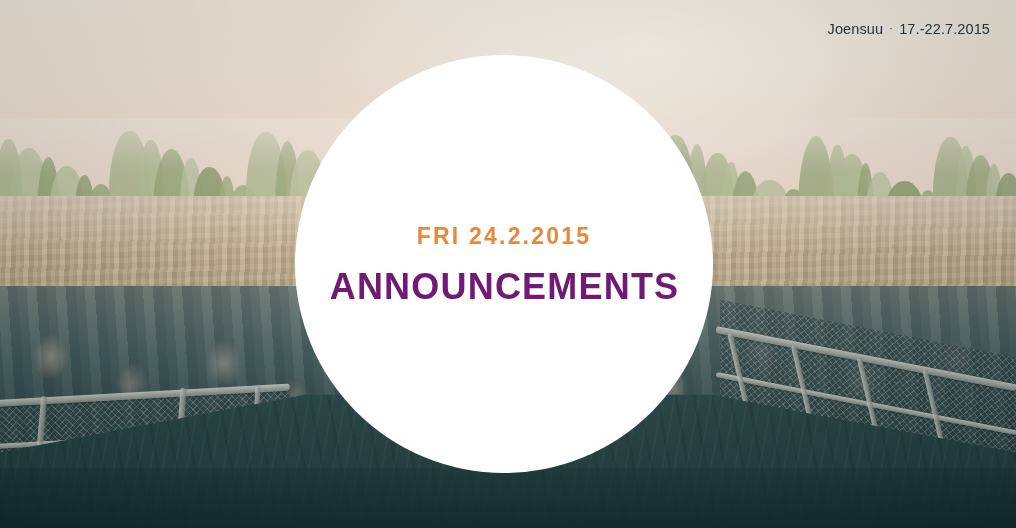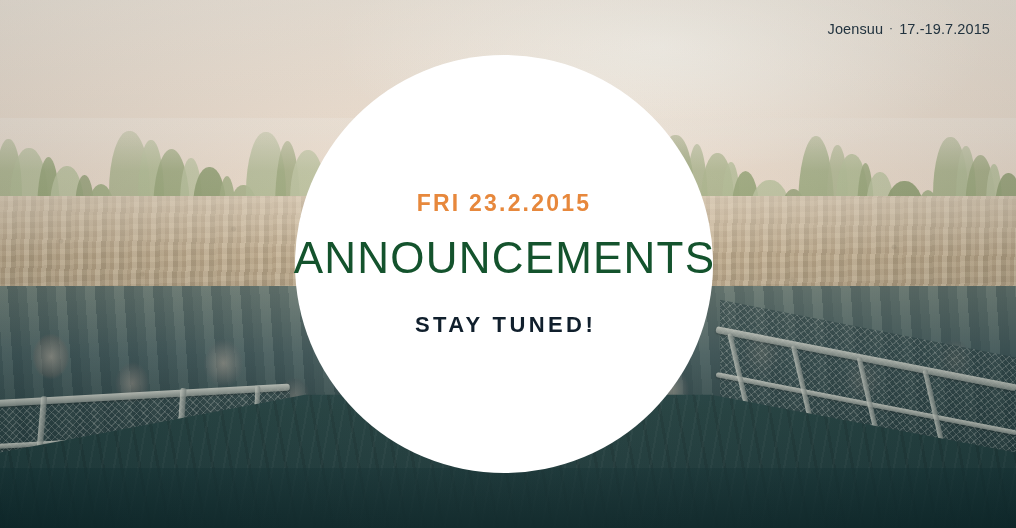--- a/index.html
+++ b/index.html
@@ -199,23 +199,23 @@
   .badge-first {
     color: #101f2c;
     font-size: 94px;
     font-weight: 300;
     letter-spacing: 14px;
     line-height: .92;
     text-indent: 14px;
     white-space: nowrap;
   }
   .badge-sub {
-    color: #14532d;
-    font-size: 44px;
-    font-weight: 400;
+    color: #701a75;
+    font-size: 36px;
+    font-weight: 700;
     letter-spacing: 1.2px;
     line-height: 1.05;
     margin-top: 2px;
     text-indent: 1px;
     white-space: nowrap;
   }
   .badge-tuned {
     color: #101f2c;
     font-size: 22px;
     font-weight: bold;
@@ -339,22 +339,21 @@
 
     <div class="stage-floor"></div>
     <div class="stage-lip"></div>
 
     <div class="grade"></div>
   </div>
 
   <div class="meta">
     <span>Joensuu</span>
     <span class="meta-dot">·</span>
-    <span>17.-19.7.2015</span>
+    <span>17.-22.7.2015</span>
   </div>
 
   <div class="badge">
-    <div class="badge-date">FRI 23.2.2015</div>
+    <div class="badge-date">FRI 24.2.2015</div>
     <div class="badge-sub">ANNOUNCEMENTS</div>
-    <div class="badge-tuned">STAY TUNED!</div>
   </div>
 
 </div>
 
 </body></html>

